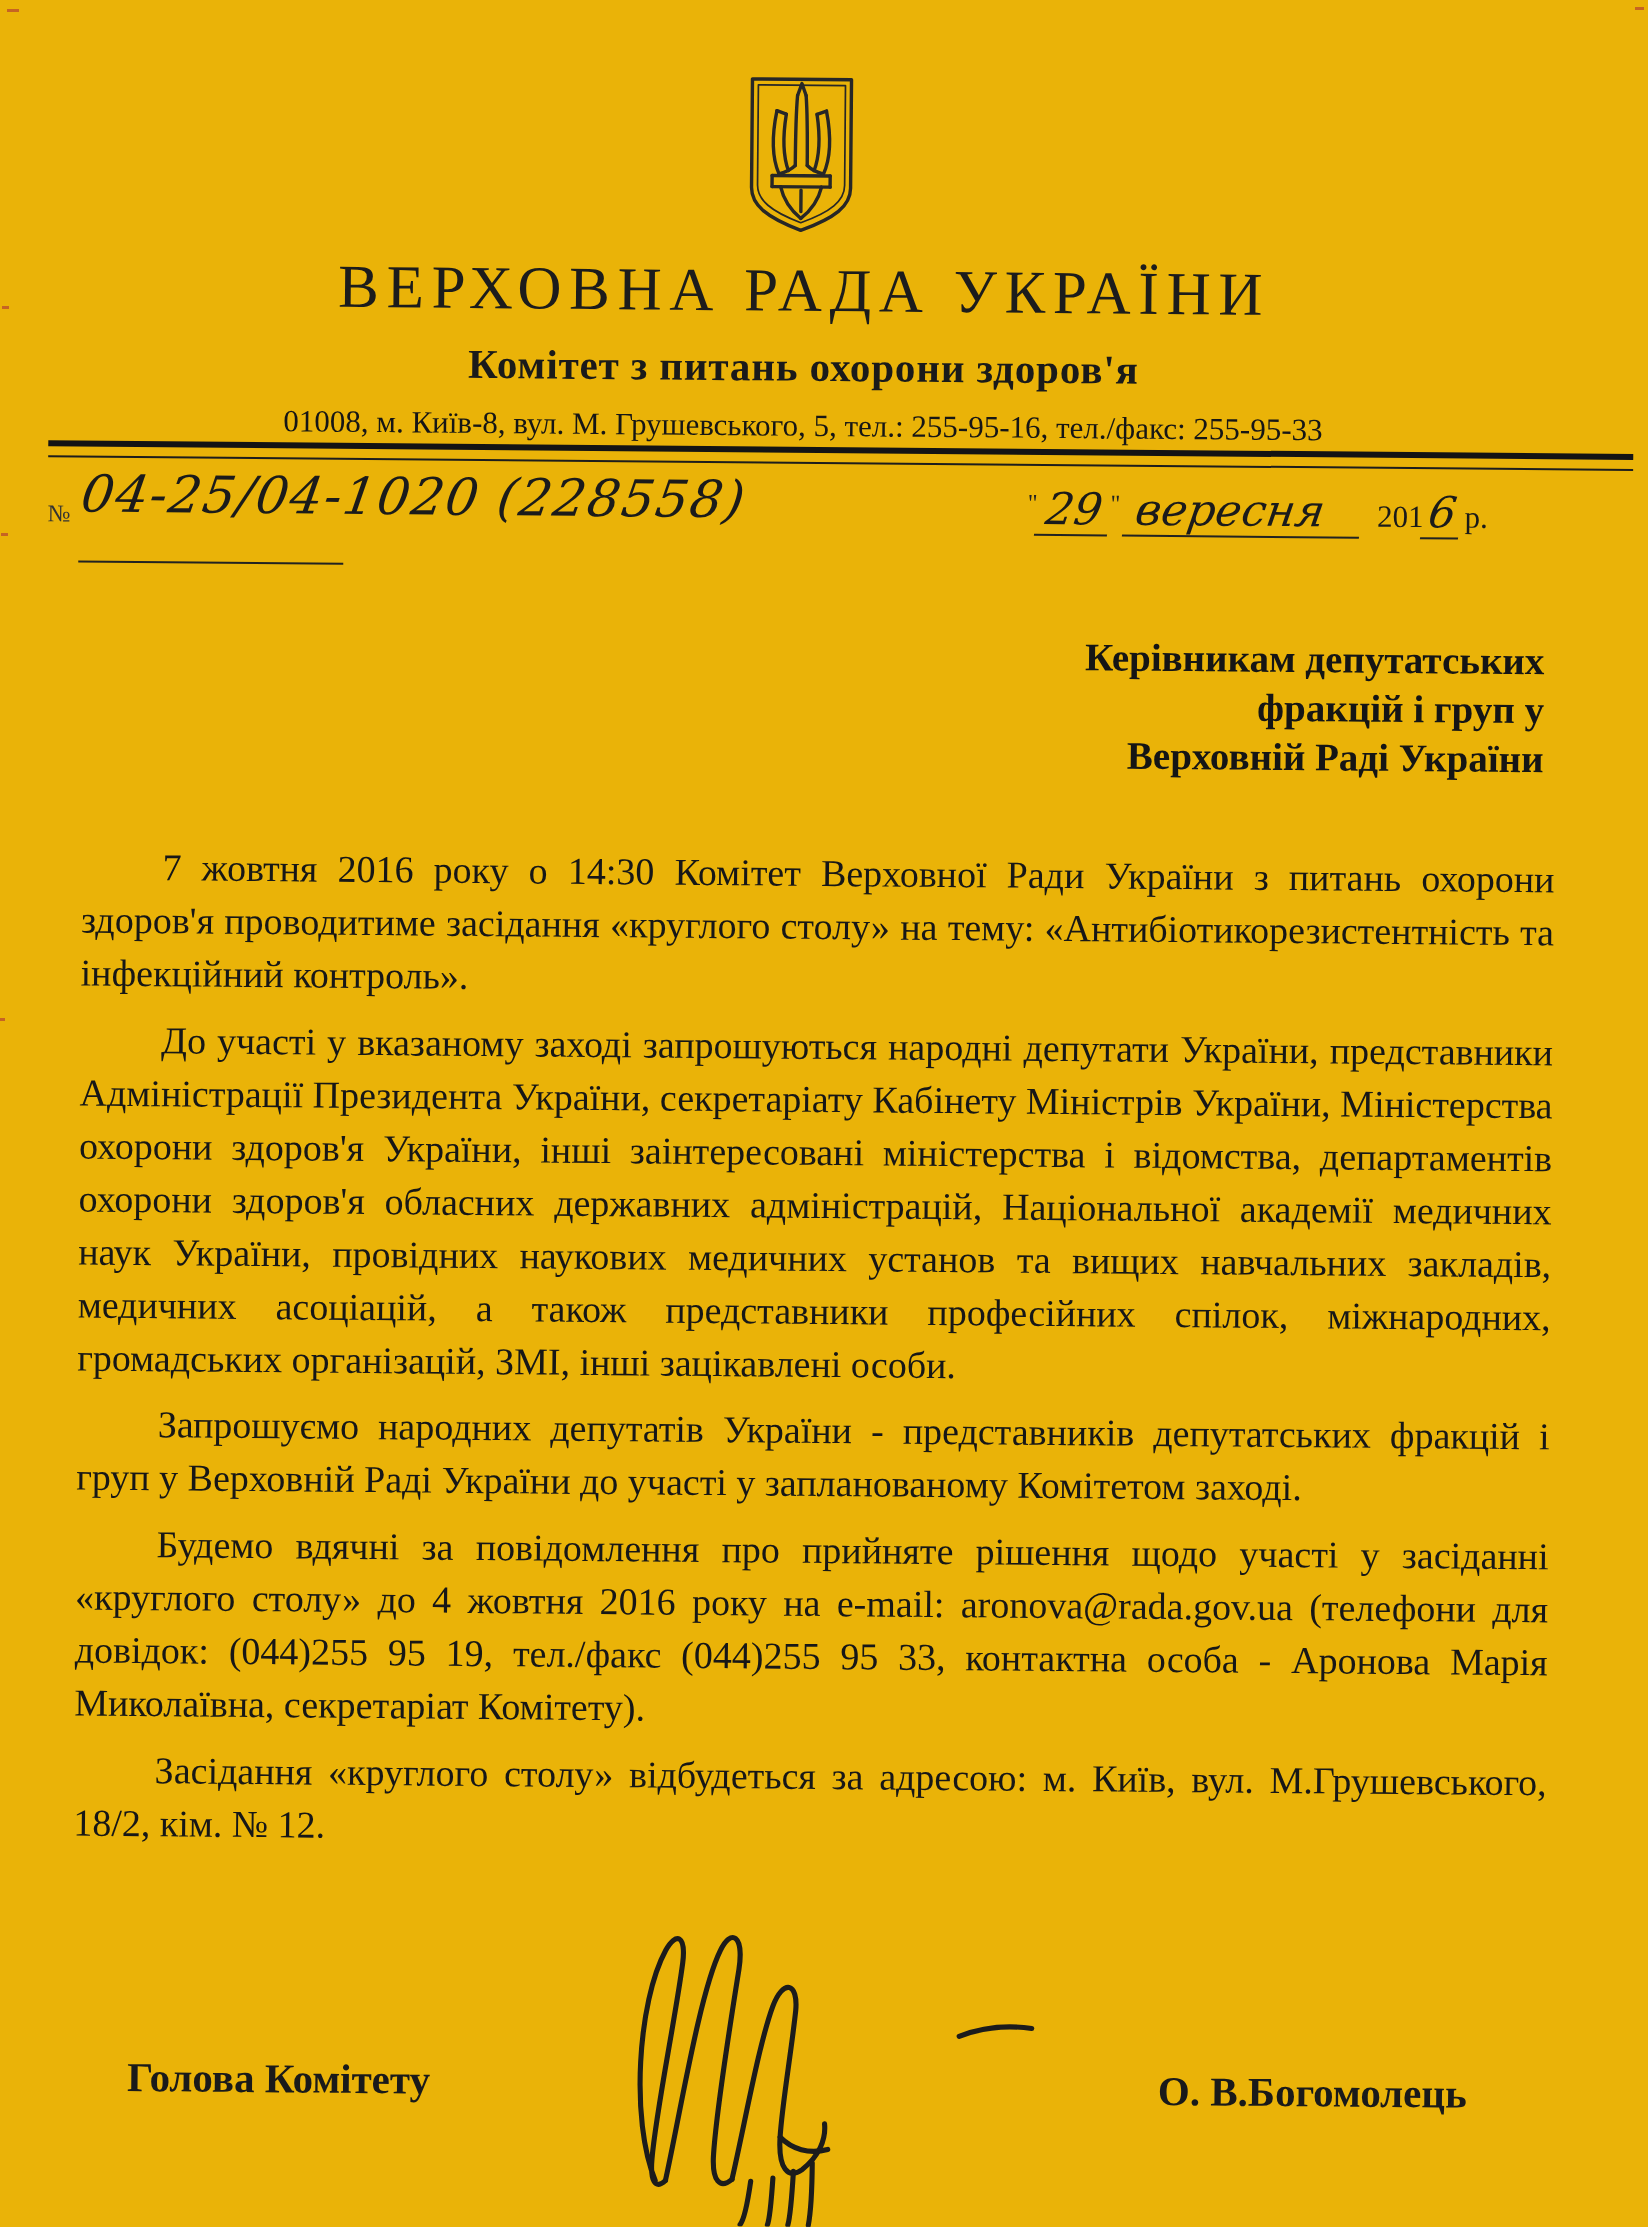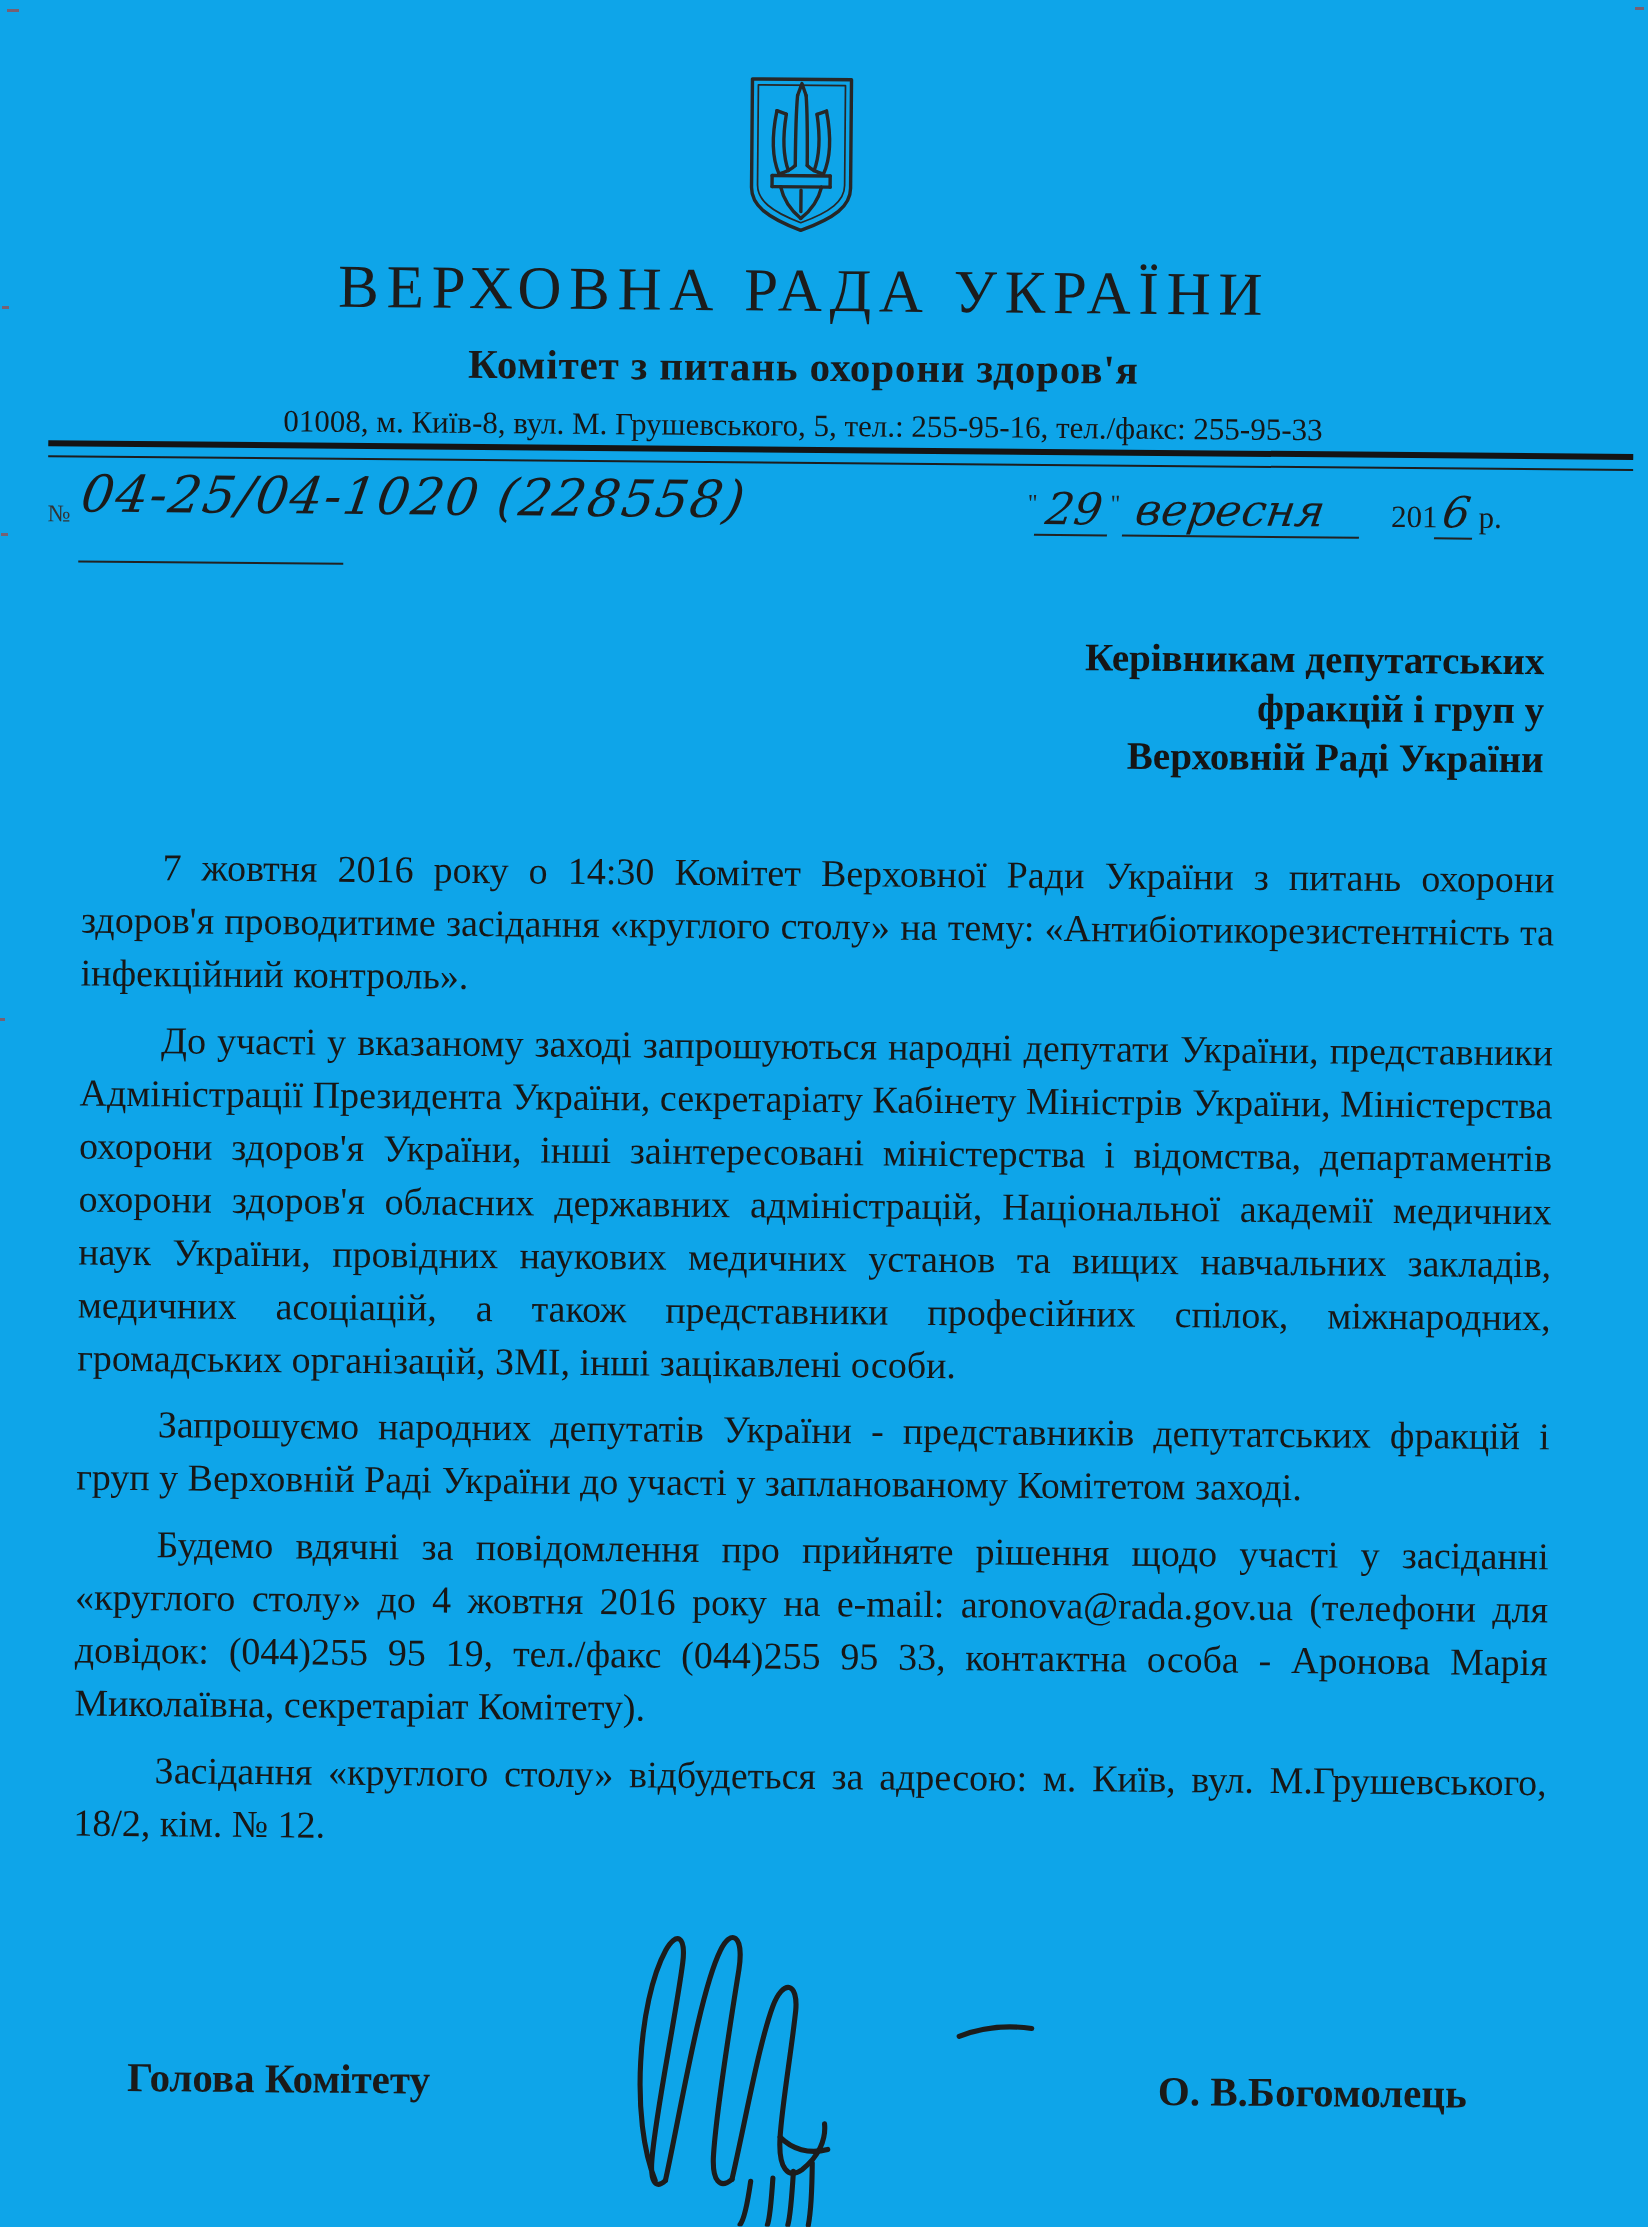--- a/index.html
+++ b/index.html
@@ -4,21 +4,21 @@
 <style>
   html,body{margin:0;padding:0;}
   body{
     width:1649px;height:2227px;
     background:#fafaf8;
     font-family:"Liberation Serif", serif;
     color:#1a1a1a;
     overflow:hidden;
     position:relative;
   }
-  .page{position:absolute;inset:0;background:#0ea5e9;}
+  .page{position:absolute;inset:0;background:#eab308;}
   .content{
     position:absolute;inset:0;
     transform:rotate(0.5deg);
     transform-origin:824px 939px;
   }
   
   .emblem{position:absolute;left:739px;top:75px;width:111px;height:161px;}
   .org-title{
     position:absolute;top:256px;left:0;width:1597px;
     text-align:center;font-size:61px;letter-spacing:7.7px;
@@ -45,21 +45,21 @@
   }
   .ref-number{position:absolute;left:34px;top:-6.8px;font-size:51px;letter-spacing:1.7px;white-space:nowrap;}
   .ref-underline{position:absolute;left:31px;top:89px;width:265px;border-top:2.6px solid #222;}
   .date-group{
     position:absolute;left:980px;top:3.4px;
     display:flex;align-items:baseline;white-space:nowrap;
   }
   .date-quote{font-size:24px;color:#222;position:relative;top:-13.7px;}
   .date-day{font-size:44px;border-bottom:2.6px solid #222;padding:0 8.5px;}
   .date-month{font-size:44px;border-bottom:2.6px solid #222;padding:0 38px 0 10.2px;margin-left:5.1px;}
-  .date-year-prefix{font-size:31px;margin-left:29px;}
+  .date-year-prefix{font-size:31px;margin-left:15px;}
   .date-year-digit{font-size:43px;border-bottom:2.6px solid #222;padding:0 5.1px;}
   .date-year-suffix{font-size:31px;margin-left:3.4px;}
   
   .recipient{
     position:absolute;top:630px;right:107px;width:615px;
     text-align:right;font-size:39px;font-weight:bold;line-height:49px;
     color:#151515;
   }
   
   .body-text{position:absolute;top:847px;left:81px;width:1473px;}

